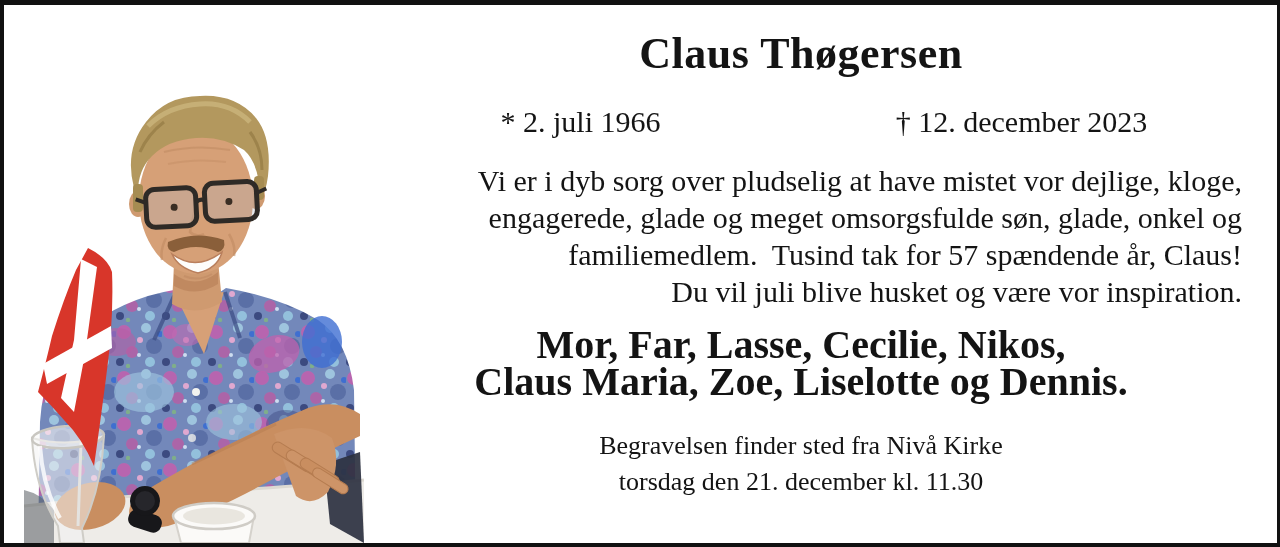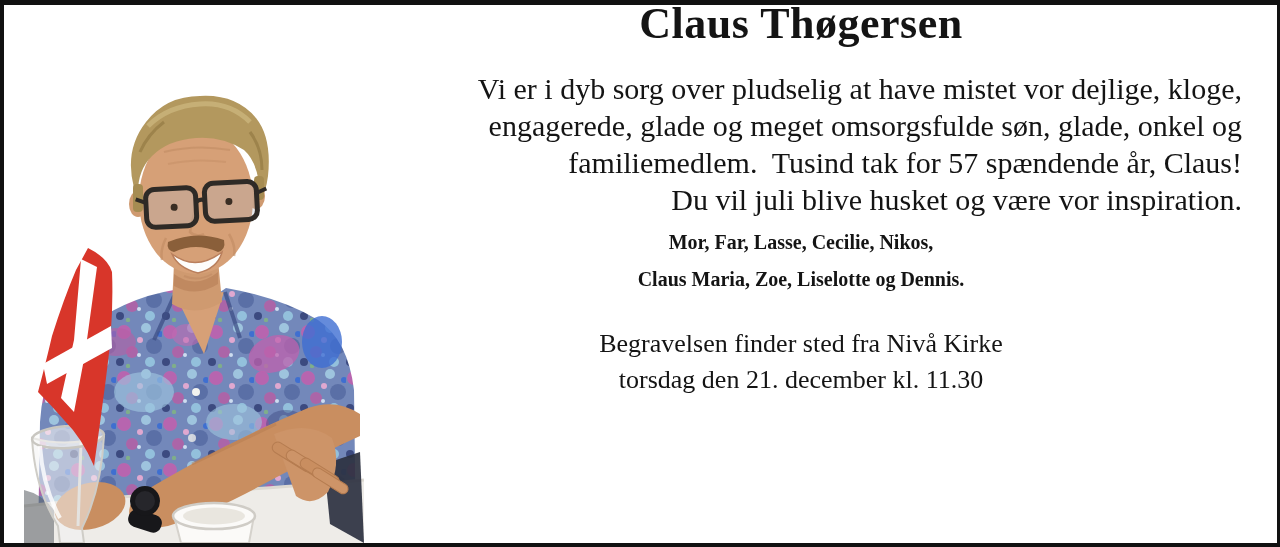--- a/index.html
+++ b/index.html
@@ -5,26 +5,26 @@
   html,body{margin:0;padding:0;background:#888;}
   .stage{position:relative;width:1280px;height:547px;overflow:hidden;background:var(--background,#fff);
          font-family:"Liberation Serif","DejaVu Serif",serif;color:var(--text,#141414);}
   .frame{position:absolute;inset:0;border-style:solid;border-color:var(--border,#111);
          border-width:5px 3px 4px 4px;box-sizing:border-box;pointer-events:none;}
   
   .photo{position:absolute;left:24px;top:92px;width:340px;height:451px;}
   .photo svg{display:block;width:100%;height:100%;}
   
   .content{position:absolute;left:360px;top:0;width:882px;text-align:center;}
-  .title{font-size:44px;font-weight:bold;line-height:48px;letter-spacing:.5px;}
+  .title{font-size:44px;font-weight:bold;line-height:48px;margin-top:30px;letter-spacing:.5px;}
   .dates{display:flex;margin-top:26px;font-size:30px;line-height:36px;}
   .dates span{flex:1;}
   .memorial{margin-top:22px;font-size:30px;line-height:37px;text-align:right;}
   .memorial div{white-space:pre;}
-  .family{margin-top:6px;font-size:20px;line-height:37px;font-weight:bold;}
+  .family{margin-top:16px;font-size:40px;line-height:37px;font-weight:bold;}
   .funeral{margin-top:28px;font-size:26px;line-height:36px;}
 </style>
 </head>
 <body>
 
 <div class="stage">
 
   <div class="photo">
     <svg viewBox="0 0 340 451">
       <defs>
@@ -141,20 +141,24 @@
         <path d="M150,424 L157,451 L225,451 L230,424 Z" fill="#fbfaf8" stroke="#d5d2cc" stroke-width="2"></path>
         <ellipse cx="190" cy="424" rx="41" ry="13" fill="#fbfaf8" stroke="#cfccc6" stroke-width="2.5"></ellipse>
         <ellipse cx="190" cy="424" rx="31" ry="8.5" fill="#e9e6df"></ellipse>
       </g>
     </svg>
   </div>
 
   <div class="content">
     <div class="title">Claus Thøgersen</div>
 
+    <div class="dates">
+      <span>* 2. juli 1966</span>
+      <span>† 12. december 2023</span>
+    </div>
 
     <div class="memorial">
       <div>Vi er i dyb sorg over pludselig at have mistet vor dejlige, kloge,</div>
       <div>engagerede, glade og meget omsorgsfulde søn, glade, onkel og</div>
       <div>familiemedlem.  Tusind tak for 57 spændende år, Claus!</div>
       <div>Du vil juli blive husket og være vor inspiration.</div>
     </div>
 
     <div class="family">
       <div>Mor, Far, Lasse, Cecilie, Nikos,</div>

